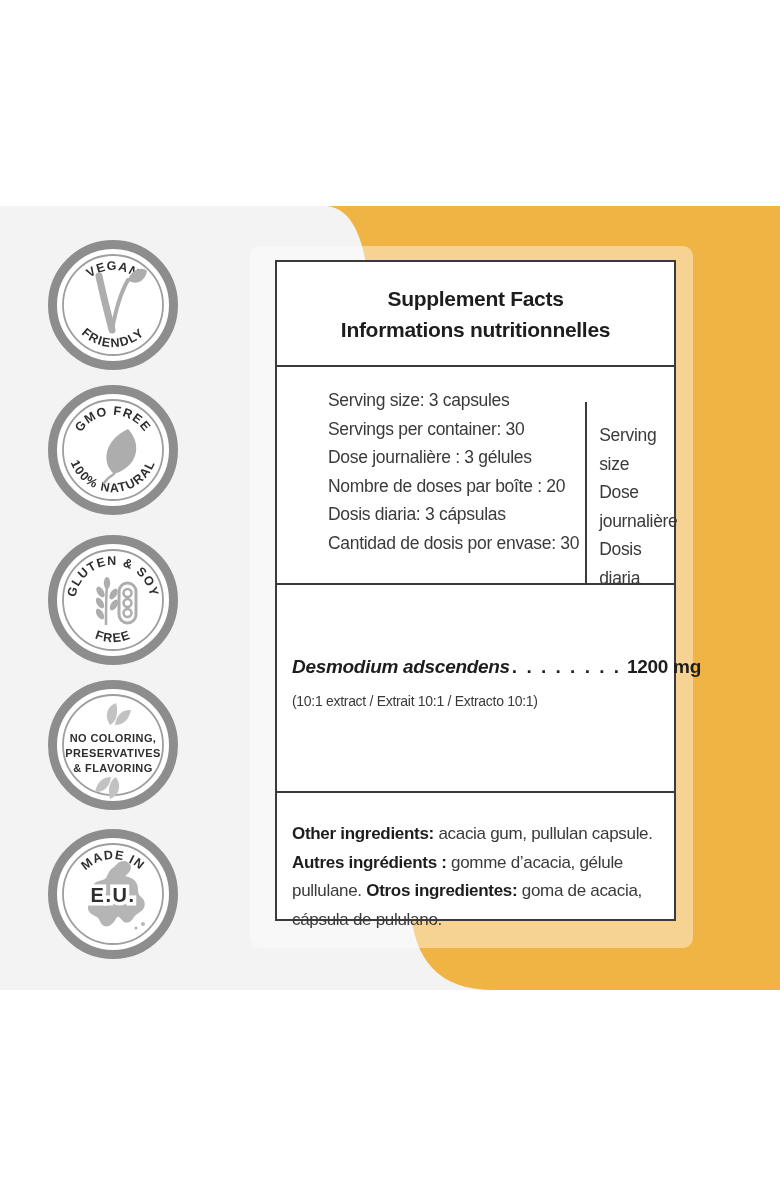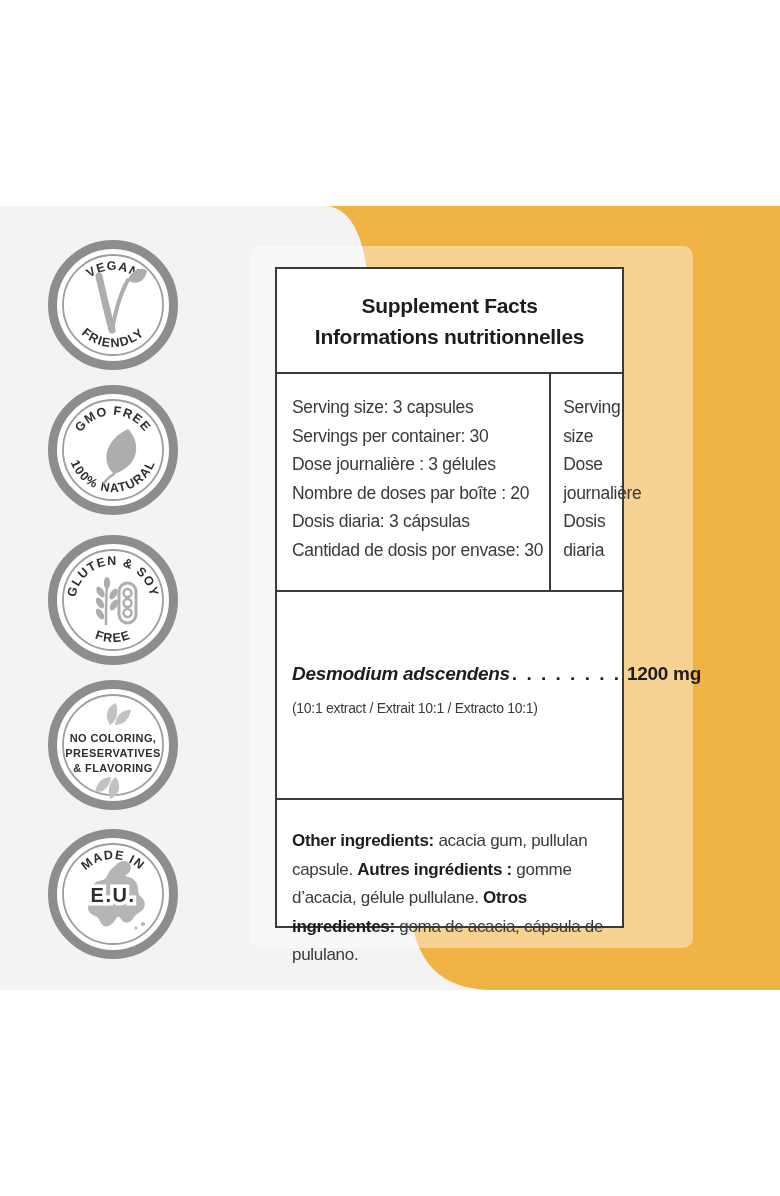--- a/index.html
+++ b/index.html
@@ -2,30 +2,30 @@
 <html><head>
 <meta charset="utf-8">
 <style>
   html,body{margin:0;padding:0;background:#ffffff;}
   .page{position:relative;width:780px;height:1196px;background:#ffffff;overflow:hidden;
         font-family:"Liberation Sans", sans-serif;}
   .band{position:absolute;left:0;top:206px;width:780px;height:784px;background:#F4F3F4;}
   .blob{position:absolute;left:0;top:0;width:780px;height:784px;display:block;}
   .backdrop{position:absolute;left:250px;top:40px;width:443px;height:702px;
             background:rgba(255,255,255,0.42);border-radius:10px;}
-  .panel{position:absolute;left:275px;top:61px;width:349px;height:661px;
+  .panel{position:absolute;left:275px;top:54px;width:401px;height:661px;
          box-sizing:border-box;border:2px solid #3A3A3A;background:#ffffff;
          color:#333333;letter-spacing:-0.3px;}
   .panel-header{height:103px;border-bottom:2px solid #3A3A3A;
                 display:flex;flex-direction:column;justify-content:center;align-items:center;}
   .panel-header div{font-size:21px;font-weight:bold;color:#1d1d1d;line-height:31px;white-space:nowrap;}
-  .serving{height:216px;border-bottom:2px solid #3A3A3A;display:flex;}
+  .serving{height:216px;border-bottom:2px solid #3A3A3A;display:flex;padding-left:36px;}
   .serving-left{width:281px;box-sizing:border-box;padding:19px 6px 0 15px;}
   .serving-left div{font-size:17.5px;line-height:28.5px;white-space:nowrap;color:#3a3a3a;}
-  .serving-right{flex:1;border-left:2px solid #3A3A3A;box-sizing:border-box;padding:19px 4px 0 12px;}
+  .serving-right{flex:1;border-left:2px solid #3A3A3A;box-sizing:border-box;padding:19px 4px 0 12px;margin-top:35px;}
   .serving-right div{font-size:17.5px;line-height:28.5px;color:#3a3a3a;}
   .ingredient{height:208px;border-bottom:2px solid #3A3A3A;box-sizing:border-box;
               display:flex;flex-direction:column;justify-content:center;padding:0 14px 11px 15px;}
   .ing-line1{font-size:19px;font-weight:bold;color:#1d1d1d;white-space:nowrap;}
   .ing-name{font-style:italic;}
   .ing-dots{letter-spacing:2px;margin:0 6px 0 2px;}
   .ing-detail{font-size:14px;color:#3a3a3a;margin-top:15px;}
   .other{box-sizing:border-box;padding:27px 14px 0 15px;}
   .other p{margin:0;font-size:17px;line-height:28.5px;color:#3a3a3a;}
   .other b{color:#1d1d1d;}

